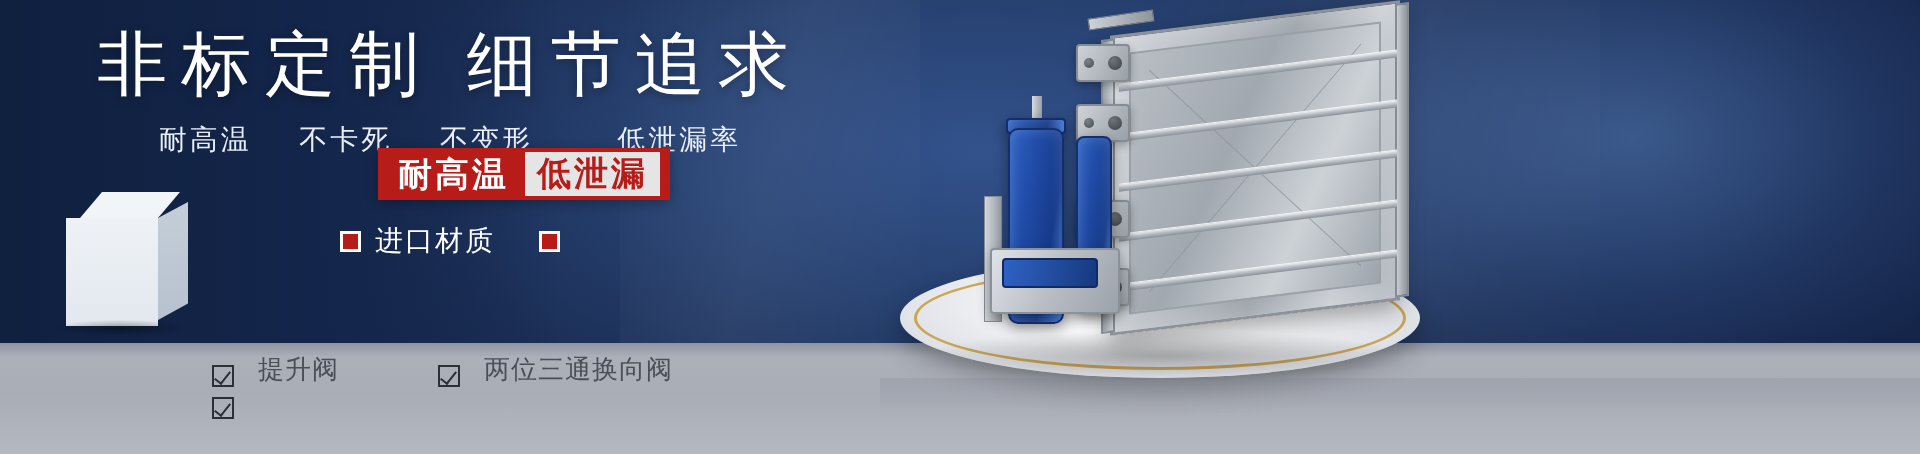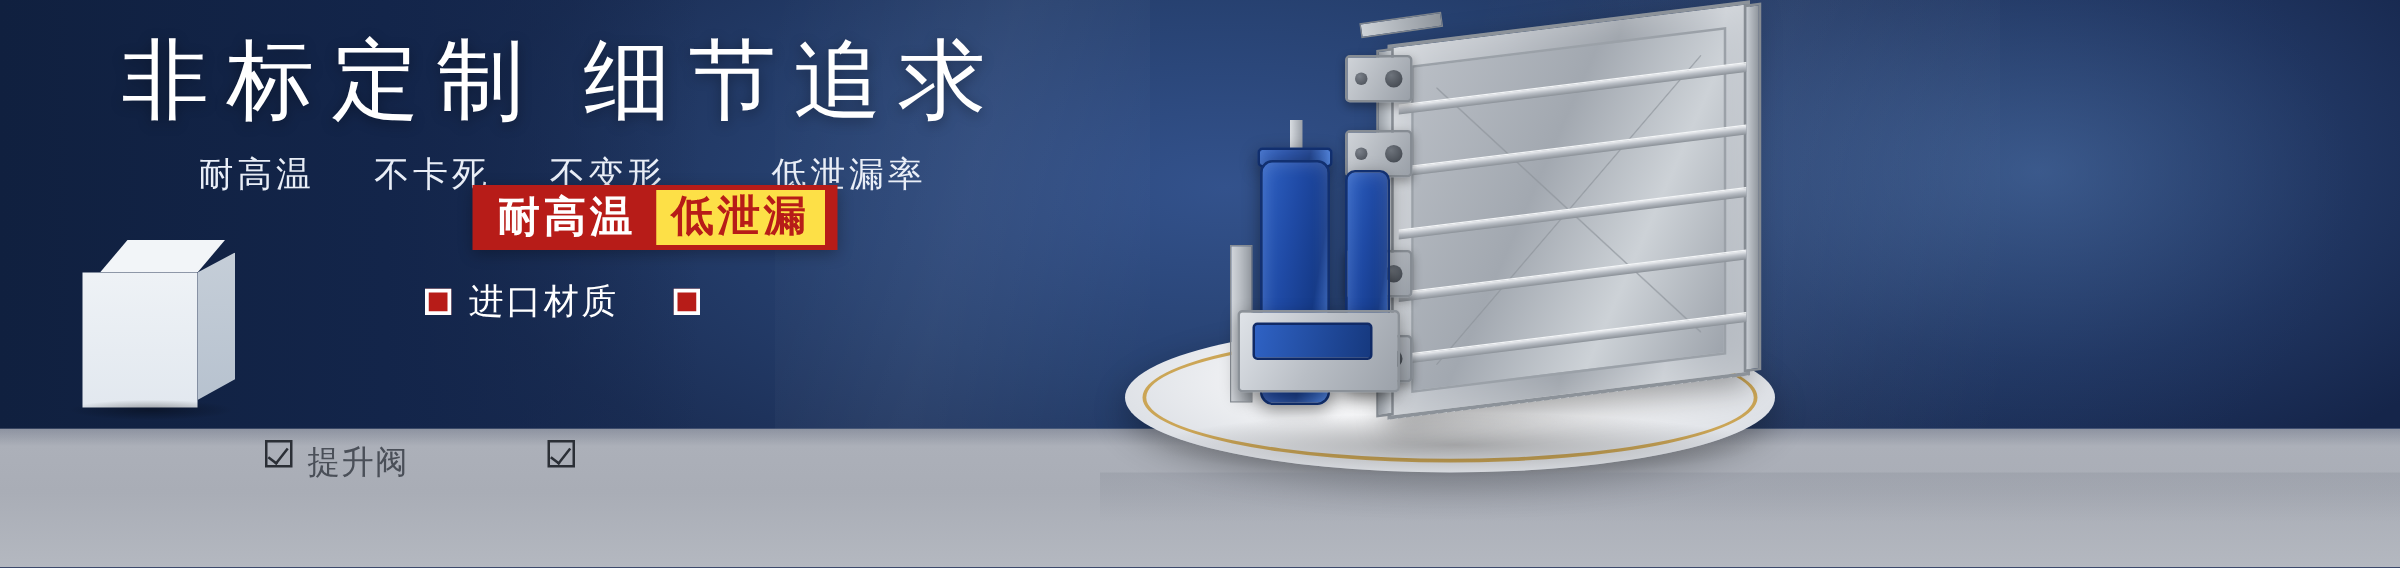--- a/index.html
+++ b/index.html
@@ -95,21 +95,21 @@
     background:#b71c18;
     display:flex; align-items:center;
     padding:0 10px 0 16px;
     box-shadow:0 3px 12px rgba(0,0,0,.3);
   }
   .badge .b-white-txt {
     color:#ffffff; font-size:34px; font-weight:bold; letter-spacing:3px;
     padding:0 16px 0 4px; line-height:1;
   }
   .badge .b-chip {
-    background:#fde047; color:#b71c18;
+    background:#e5e5e5; color:#b71c18;
     font-size:34px; font-weight:bold; letter-spacing:3px;
     padding:4px 12px 6px 12px; line-height:1;text-align:center;
   }
 
   
   .features {
     position:absolute; left:0; top:222px; width:900px;
     display:flex; justify-content:center; align-items:center; gap:44px;
   }
   .feat { display:flex; align-items:center; gap:14px; }
@@ -118,21 +118,21 @@
     border:3px solid #ffffff; display:block;
   }
   .feat .lbl { color:#ffffff; font-size:28px; letter-spacing:2px; white-space:nowrap; }
 
   
   .checklist {
     position:absolute; left:0; top:352px; width:900px;
     display:grid; grid-template-columns:190px 250px; justify-content:center;
     row-gap:10px; column-gap:36px;
   }
-  .chk { display:flex; align-items:flex-start; gap:12px; }
+  .chk { display:flex; align-items:flex-end; gap:24px; }
   .chk .box {
     position:relative; width:22px; height:22px;
     border:2px solid #2b2f36; background:transparent; flex:none;
   }
   .chk .box::after {
     content:""; position:absolute; left:4px; top:1px;
     width:7px; height:14px; border-right:2px solid #2b2f36;
     border-bottom:2px solid #2b2f36; transform:rotate(38deg);
   }
   .chk .lbl { color:#4a4f58; font-size:26px; letter-spacing:1px; white-space:nowrap; }
@@ -313,20 +313,24 @@
       </div>
     </div>
 
     <div class="checklist">
       <div class="chk">
         <span class="box"></span>
         <span class="lbl">提升阀</span>
       </div>
       <div class="chk">
         <span class="box"></span>
+        <span class="lbl">两位三通换向阀</span>
+      </div>
+      <div class="chk">
+        <span class="box"></span>
       </div>
     </div>
 
   </div>
 
   <div class="product">
     <div class="pedestal"></div>
     <div class="pedestal-ring"></div>
     <div class="pedestal-shadow"></div>
 

